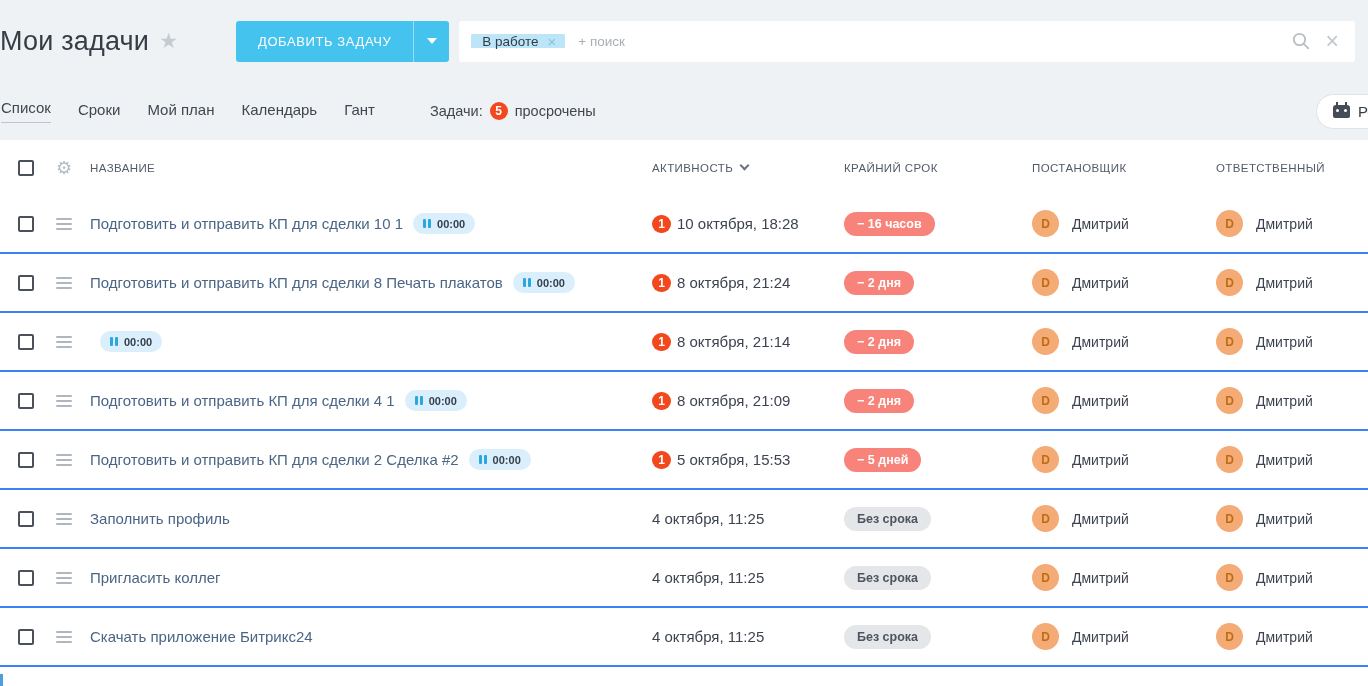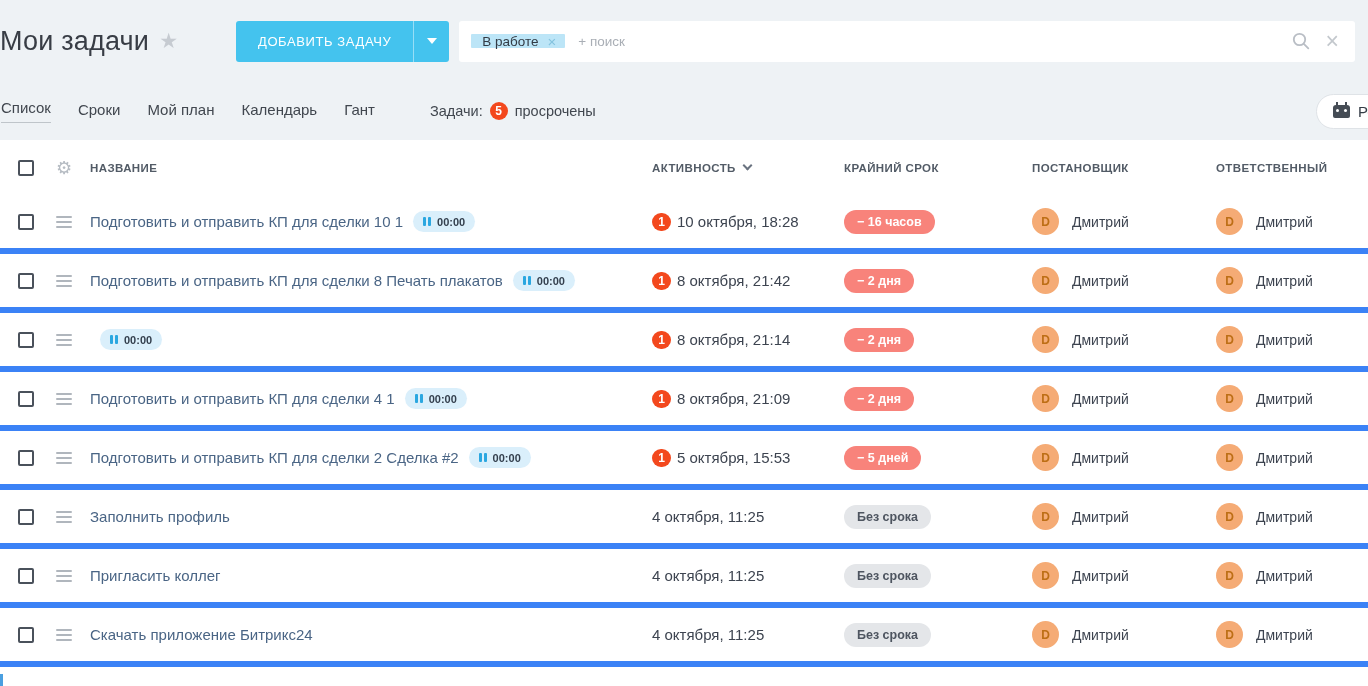--- a/index.html
+++ b/index.html
@@ -42,36 +42,36 @@
                 background:#fff; border:1px solid #dfe3e7; border-radius:18px; padding:0 16px; cursor:pointer; }
   .robot-icon { width:17px; height:13px; background:#454c55; border-radius:3px 3px 2px 2px; position:relative; margin-right:8px; }
   .robot-icon::before { content:""; position:absolute; top:4px; left:3px; width:3px; height:3px; border-radius:50%;
                         background:#fff; box-shadow:8px 0 0 #fff; }
   .robot-icon::after { content:""; position:absolute; top:-3px; left:3px; width:2px; height:3px; background:#454c55;
                        box-shadow:9px 0 0 #454c55; }
   .robots-label { font-size:15px; color:#333b45; }
 
   
   .grid-header { display:flex; align-items:center; height:55px; background:#fff; }
-  .grid-header .col-label { font-size:11.5px; font-weight:bold; color:#525b66; letter-spacing:.4px; }
+  .grid-header .col-label { font-size:11.5px; font-weight:normal; color:#525b66; letter-spacing:.4px; }
   .col { display:flex; align-items:center; }
   .col-check { width:44px; padding-left:18px; }
   .col-menu { width:46px; padding-left:12px; }
   .col-title { width:554px; padding-right:10px; }
   .col-activity { width:192px; padding-left:8px; }
   .col-deadline { width:188px; padding-left:8px; }
   .col-originator { width:184px; padding-left:8px; }
   .col-responsible { width:160px; padding-left:8px; }
 
   .checkbox { width:16px; height:16px; background:#fff; border:2px solid #4a515b; border-radius:2px; cursor:pointer; }
   .gear-icon { font-size:18px; color:#b6bcc3; cursor:pointer; }
   .sort-chevron { width:7px; height:7px; border-right:2px solid #6a7380; border-bottom:2px solid #6a7380;
                   transform:rotate(45deg); margin:-4px 0 0 8px; }
 
-  .row { display:flex; height:59px; background:#fff; border-bottom:6px solid #3b82f6; }
+  .row { display:flex; height:59px; background:#fff; border-bottom:2px solid #3b82f6; }
   .hamburger-icon { display:flex; flex-direction:column; gap:3px; cursor:pointer; }
   .hamburger-icon i { display:block; width:16px; height:2px; background:#b0b6bd; border-radius:1px; }
   .task-title { font-size:15px; color:#4a6585; text-decoration:none; cursor:pointer; white-space:nowrap; }
   .timer-pill { display:inline-flex; align-items:center; background:#daeffb; border-radius:11px; height:21px;
                 padding:0 10px; margin-left:10px; cursor:pointer; }
   .pause-icon { display:inline-flex; gap:2px; margin-right:6px; }
   .pause-icon i { display:block; width:3px; height:9px; background:#2ba7e0; border-radius:1px; }
   .timer-text { font-size:11px; font-weight:bold; color:#333f4d; }
   .activity-badge { display:inline-flex; align-items:center; justify-content:center; min-width:19px; height:18px;
                     border-radius:9px; background:#f3481d; color:#fff; font-size:12px; font-weight:bold; margin-right:6px; }
@@ -215,21 +215,21 @@
       <span class="timer-pill">
         <span class="pause-icon">
               <i></i>
               <i></i>
             </span>
         <span class="timer-text">00:00</span>
       </span>
     </div>
     <div class="col col-activity">
       <span class="activity-badge">1</span>
-      <span class="activity-date">8 октября, 21:42</span>
+      <span class="activity-date">8 октября, 21:24</span>
     </div>
     <div class="col col-deadline">
       <span class="deadline-pill overdue">− 2 дня</span>
     </div>
     <div class="col col-originator">
       <span class="avatar">D</span>
       <span class="person-name">Дмитрий</span>
     </div>
     <div class="col col-responsible">
       <span class="avatar">D</span>

